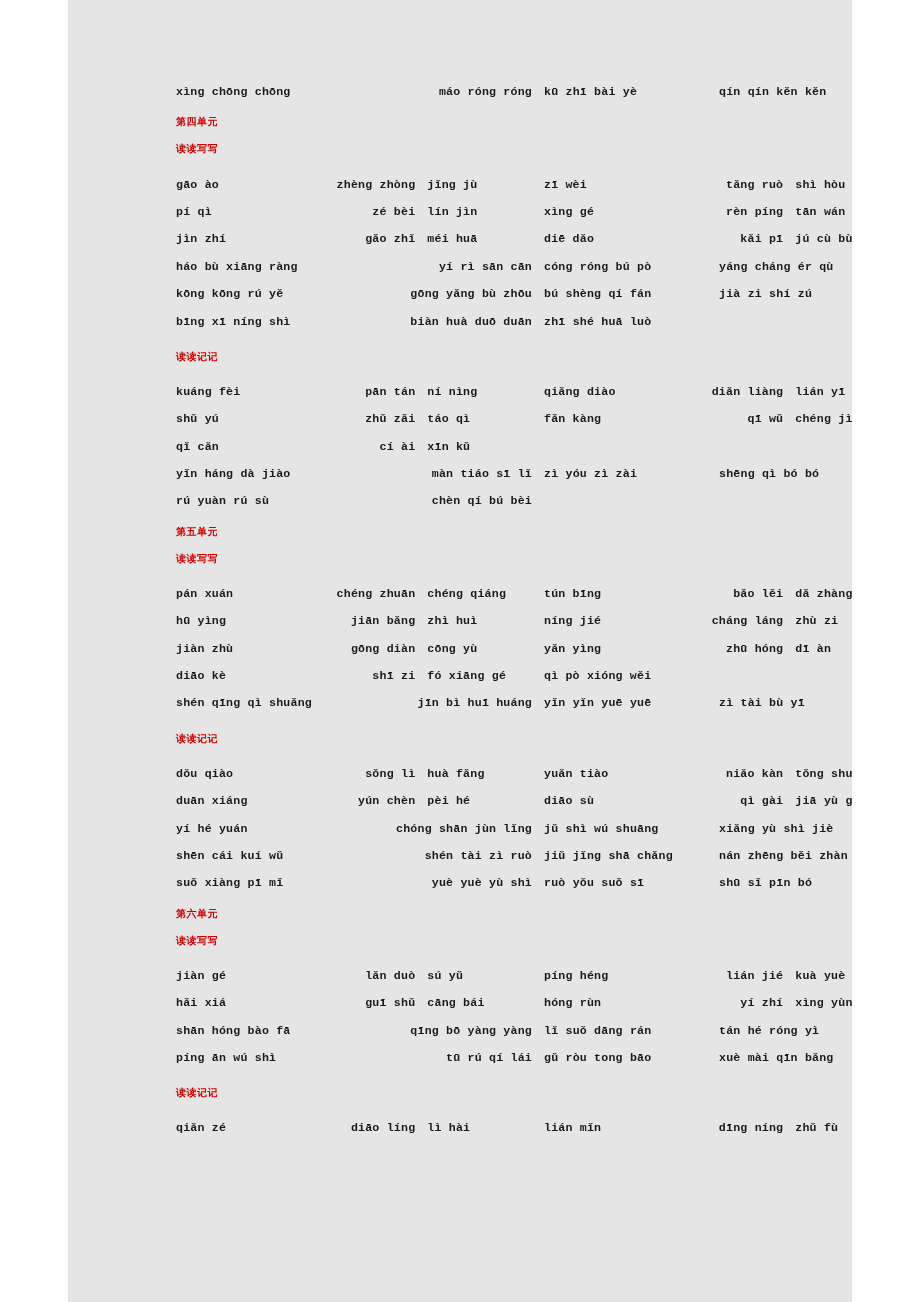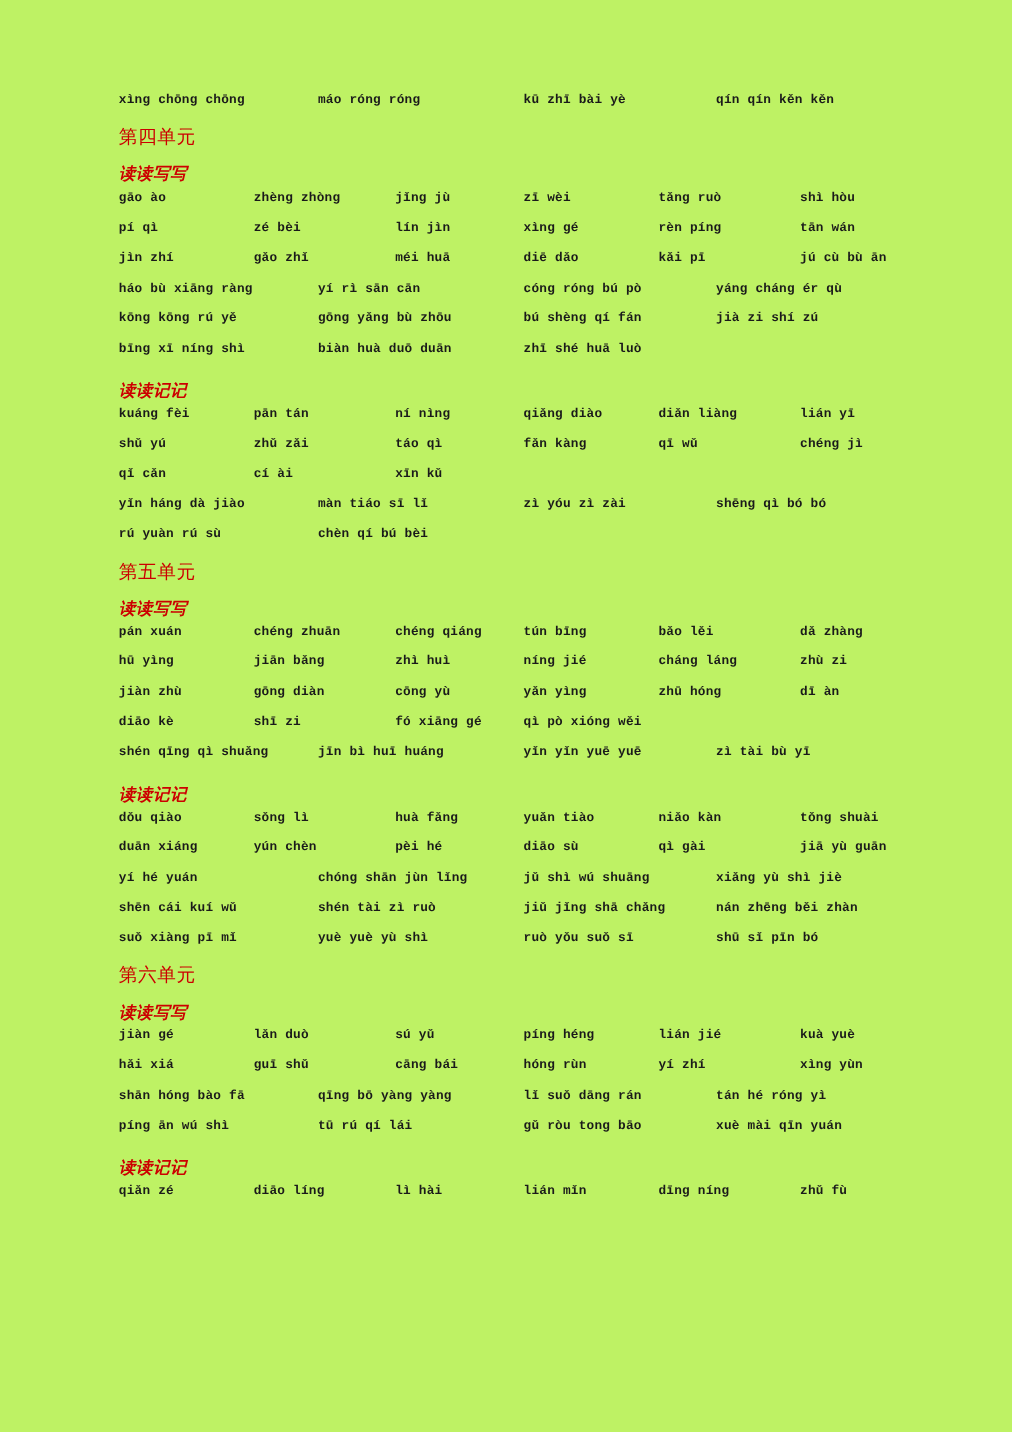--- a/index.html
+++ b/index.html
@@ -7,57 +7,57 @@
     margin: 0;
     padding: 0;
     background: #ffffff;
   }
   body {
     font-family: "Liberation Mono", "DejaVu Sans Mono", monospace;
     color: #000000;
   }
   #page {
     position: relative;
-    width: 920px;
+    width: 784px;
     height: 1302px;
     margin: 0 auto;
-    background: #bef264;
+    background: #e5e5e5;
     overflow: hidden;
     box-sizing: border-box;
   }
   .content {
     position: absolute;
     left: 108px;
     top: 78px;
     width: 700px;
   }
   
   .unit-heading {
     color: #cc0000;
     font-family: "DejaVu Sans", "Liberation Sans", sans-serif;
-    font-weight: normal;
-    font-size: 17px;
+    font-weight: bold;
+    font-size: 10px;
     line-height: 1;
     margin: 12px 0 0 0;
     padding: 0;
     letter-spacing: 0.5px;
   }
   
   .sub-heading {
     color: #cc0000;
     font-family: "DejaVu Sans", "Liberation Sans", sans-serif;
     font-weight: bold;
-    font-size: 15px;
+    font-size: 10px;
     line-height: 1;
     margin: 17px 0 0 0;
     padding: 0;
     letter-spacing: 0.5px;
-    font-style: italic;
   }
   .word-block {
+    margin-top: 16px;
   }
   .word-row {
     display: flex;
     width: 700px;
     height: 27.4px;
     align-items: center;
   }
   
   .word-row.cols-6 > .cell {
     width: 16.666%;
@@ -71,21 +71,21 @@
   .cell {
     font-family: "Liberation Mono", "DejaVu Sans Mono", monospace;
     font-size: 11.6px;
     font-weight: bold;
     color: #1a1a1a;
     white-space: pre;
     letter-spacing: 0.2px;
     overflow: visible;
   }
   
-  .cell.indent-1 { padding-left: 6px; }
+  .cell.indent-1 { padding-left: 6px; text-align: right; }
   .cell.indent-2 { padding-left: 12px; }
   .cell.empty { visibility: hidden; }
 </style>
 </head>
 <body>
 
 <div id="page">
   <div class="content">
       <div class="word-block" style="margin-top: 0px;">
         <div class="word-row cols-4">
@@ -281,21 +281,21 @@
         <div class="word-row cols-4">
           <div class="cell">shān hóng bào fā</div>
           <div class="cell indent-1">qīng bō yàng yàng</div>
           <div class="cell indent-2">lǐ suǒ dāng rán</div>
           <div class="cell">tán hé róng yì</div>
         </div>
         <div class="word-row cols-4">
           <div class="cell">píng ān wú shì</div>
           <div class="cell indent-1">tū rú qí lái</div>
           <div class="cell indent-2">gǔ ròu tong bāo</div>
-          <div class="cell">xuè mài qīn yuán</div>
+          <div class="cell">xuè mài qīn bǎng</div>
         </div>
       </div>
       <div class="sub-heading">读读记记</div>
       <div class="word-block">
         <div class="word-row cols-6">
           <div class="cell">qiǎn zé</div>
           <div class="cell indent-1">diāo líng</div>
           <div class="cell indent-2">lì hài</div>
           <div class="cell">lián mǐn</div>
           <div class="cell indent-1">dīng níng</div>

